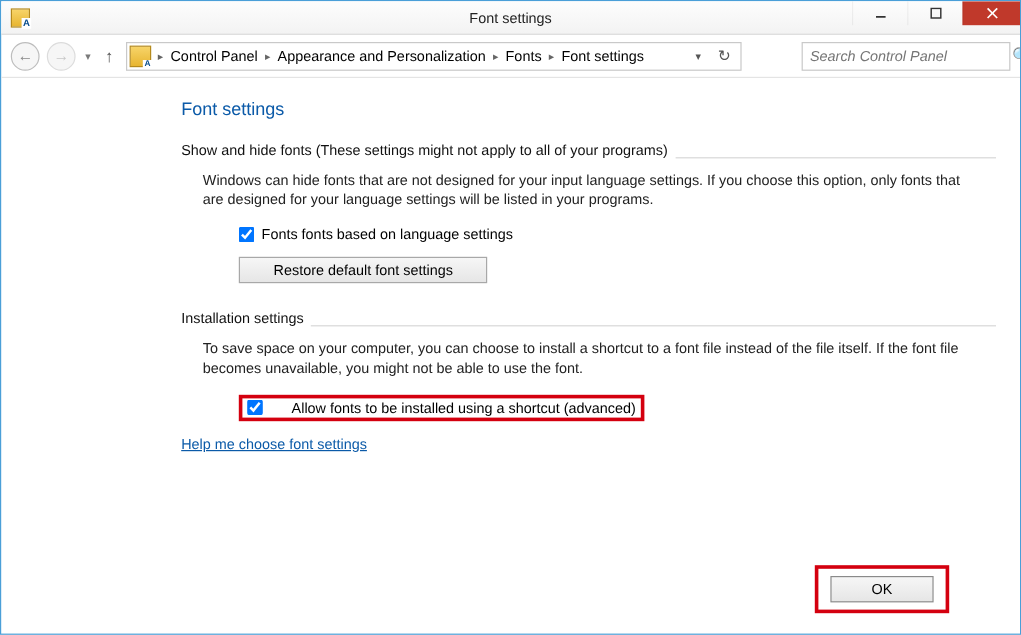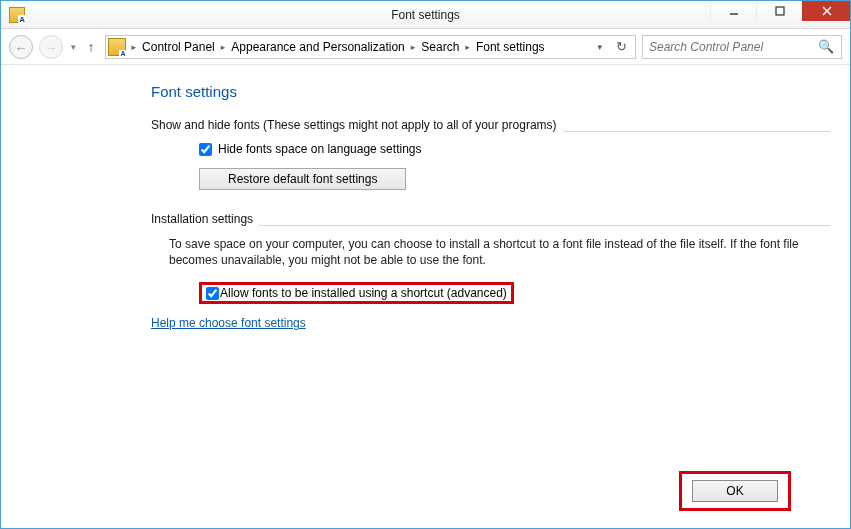--- a/index.html
+++ b/index.html
@@ -78,22 +78,22 @@
     content:"A"; position:absolute; right:-2px; bottom:-2px;
     font-size:7px; color:#0a4d8c; font-weight:bold; background:#fff;
     padding:0 1px;
   }
   .crumb { padding:0 4px; font-size:12px; color:#000;text-align:right; }
   .crumb-sep { font-size:9px; color:#666; padding:0 2px; }
   .addr-end { margin-left:auto; display:flex; align-items:center; gap:2px; }
   .addr-caret { font-size:9px; color:#555; padding:4px 6px; }
   .addr-refresh { font-size:13px; color:#555; padding:4px 6px; }
   .searchbox {
-    width:200px; height:24px; border:1px solid #c9c9c9;
-    display:flex; align-items:center; background:#fff;
+    width:174px; height:24px; border:1px solid #c9c9c9;
+    display:flex; align-items:center; background:#fff;margin-left:44px;
   }
   .searchbox input {
     flex:1; border:none; outline:none; font-size:12px;
     padding:0 6px; font-style:italic; color:#777; background:transparent;
     font-family:inherit;
   }
   .searchbox .sicon { color:#777; font-size:13px; padding:0 6px; }
   
   .content {
     padding: 18px 20px 0 150px;
@@ -113,21 +113,21 @@
   .desc { color:#222; line-height:1.35; margin-bottom:14px; max-width:640px; }
   .cb-row { display:flex; align-items:center; gap:6px; padding-left:30px; margin-bottom:12px;}
   .cb-row input[type=checkbox]{ width:13px; height:13px; }
   .btn {
     border:1px solid #a8a8a8; background:linear-gradient(#f6f6f6,#e6e6e6);
     padding:3px 28px; font-size:12px; font-family:inherit;
     cursor:pointer; min-width:80px;
   }
   .restore-btn { margin-left:30px; }
   .link { color:#0b5aa8; text-decoration:underline; font-size:12px; cursor:pointer;}
-  .highlight-box { border:3px solid #d4000f; padding:1px 4px; display:inline-flex; align-items:center; gap:1px;}
+  .highlight-box { border:3px solid #d4000f; padding:1px 4px; display:inline-flex; align-items:center; gap:24px;}
   
   .footer {
     position:absolute; bottom:18px; right:60px;
   }
   .ok-wrap { border:3px solid #d4000f; padding:6px 10px; display:inline-block;}
   .ok-btn {
     border:1px solid #8a8a8a; background:linear-gradient(#f6f6f6,#e6e6e6);
     padding:3px 15px; width:86px; font-size:12px; font-family:inherit;
     cursor:pointer;
   }
@@ -164,21 +164,21 @@
   <span class="dropdown-caret">▾</span>
   <span class="up-arrow">↑</span>
 
   <div class="address">
     <div class="addr-icon"></div>
     <span class="crumb-sep">▸</span>
     <span class="crumb">Control Panel</span>
     <span class="crumb-sep">▸</span>
     <span class="crumb">Appearance and Personalization</span>
     <span class="crumb-sep">▸</span>
-    <span class="crumb">Search</span>
+    <span class="crumb">Fonts</span>
     <span class="crumb-sep">▸</span>
     <span class="crumb">Font settings</span>
     <div class="addr-end">
       <span class="addr-caret">▾</span>
       <span class="addr-refresh">↻</span>
     </div>
   </div>
 
   <div class="searchbox">
     <input type="text" placeholder="Search Control Panel" style="">
@@ -188,23 +188,24 @@
 
 <div class="content">
   <h1 class="page-title">Font settings</h1>
 
   
   <div class="section-label">
     <span>Show and hide fonts (These settings might not apply to all of your programs)</span>
     <span class="line"></span>
   </div>
   <div class="section-body">
+    <p class="desc">Windows can hide fonts that are not designed for your input language settings. If you choose this option, only fonts that are designed for your language settings will be listed in your programs.</p>
     <label class="cb-row">
       <input type="checkbox" checked="" style="">
-      <span>Hide fonts space on language settings</span>
+      <span>Fonts fonts based on language settings</span>
     </label>
     <button class="btn restore-btn">Restore default font settings</button>
   </div>
 
   
   <div class="section-label">
     <span>Installation settings</span>
     <span class="line"></span>
   </div>
   <div class="section-body" style="margin-bottom:12px;">

